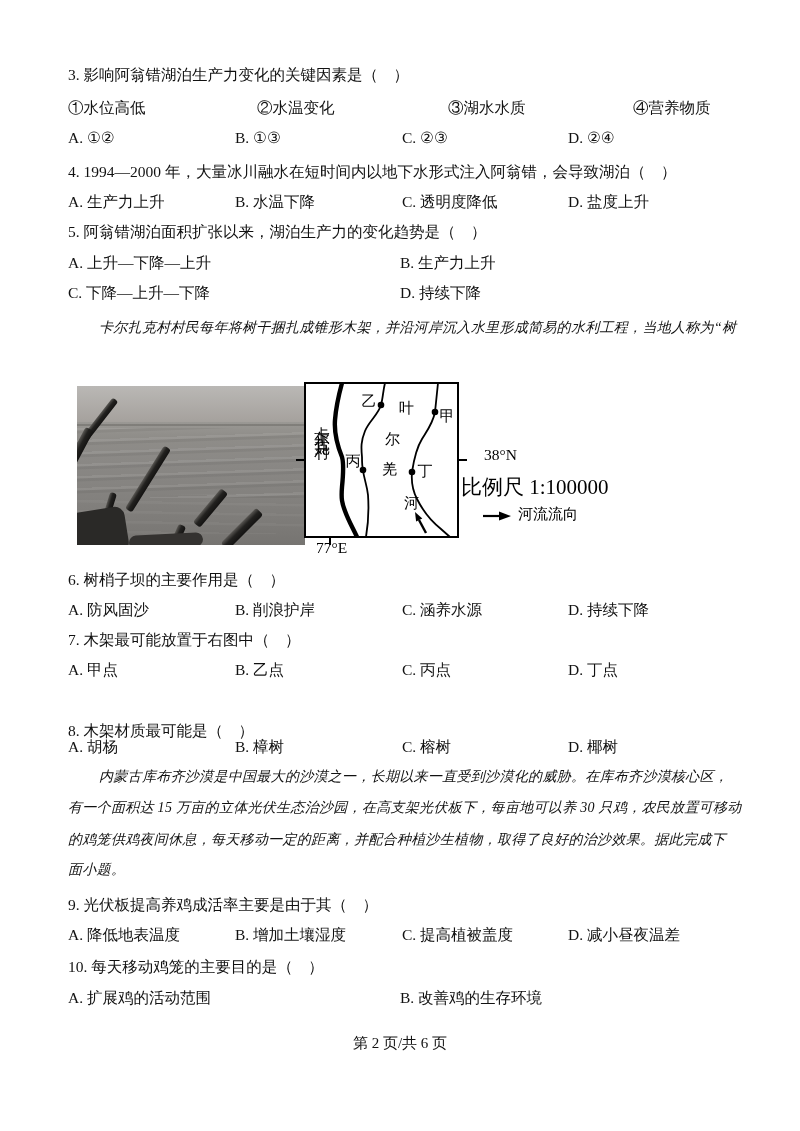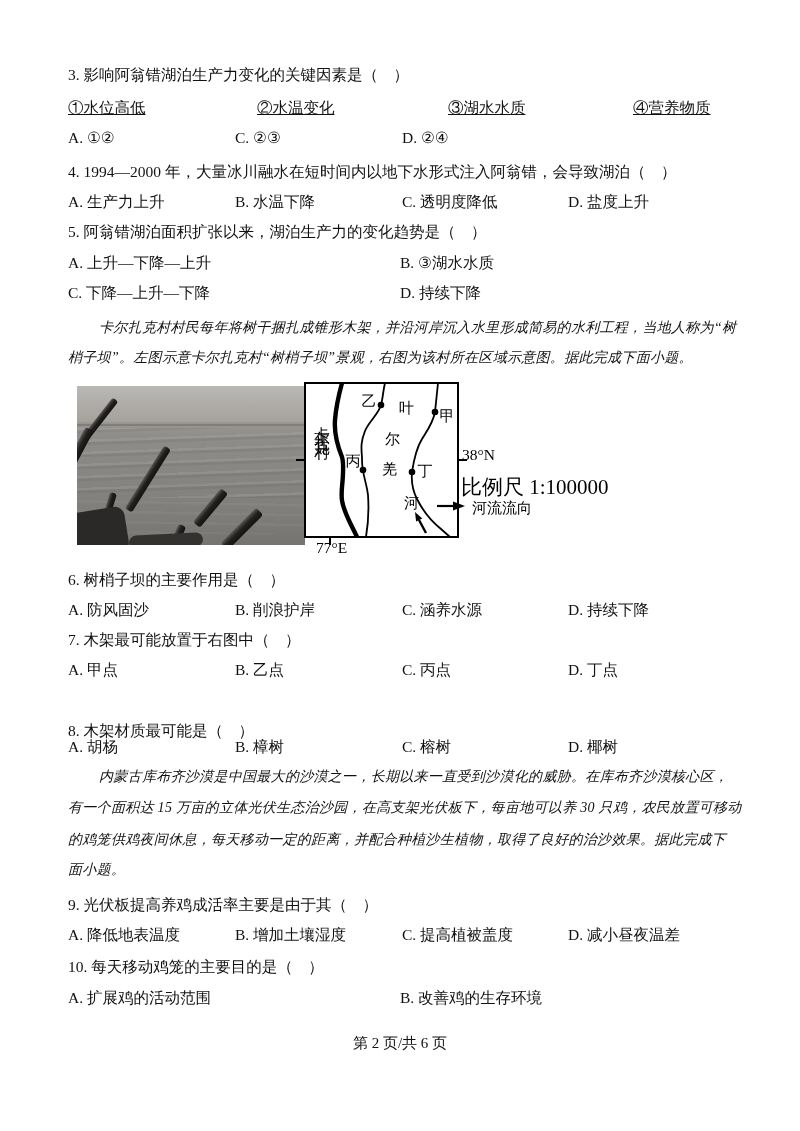--- a/index.html
+++ b/index.html
@@ -10,21 +10,21 @@
     background:#ffffff; color:#111;
     font-family:"Liberation Serif","DejaVu Serif",serif;
     overflow:hidden;
   }
   .content { position:absolute; left:68px; top:0; width:667px; height:100%; }
   .line {
     position:absolute; left:0; width:667px; height:30px; line-height:30px;
     font-size:15.5px; white-space:nowrap; color:#111;
   }
   .grid4  { display:grid; grid-template-columns:167px 167px 166px 1fr; }
-  .gridsub{ display:grid; grid-template-columns:189px 191px 185px 1fr;text-decoration:underline; }
+  .gridsub{ display:grid; grid-template-columns:189px 191px 185px 1fr; }
   .grid2  { display:grid; grid-template-columns:332px 1fr; }
   .grid4 span, .gridsub span, .grid2 span { white-space:nowrap; }
   .pline  { font-size:14px; font-style:italic; letter-spacing:0.3px; }
   .indent { padding-left:31px; }
   .footer {
     position:absolute; left:0; top:1028px; width:800px; height:30px; line-height:30px;
     text-align:center; font-size:15px; color:#111;
   }
 
   
@@ -63,65 +63,65 @@
   .map-label { position:absolute; color:#000; font-size:15px; line-height:16px;
     white-space:nowrap; font-family:"Liberation Serif","DejaVu Serif",serif; }
   .village {
     left:314px; top:414px; height:106px; writing-mode:vertical-rl;
     letter-spacing:4.5px; font-size:15.5px;
   }
   .rchar { width:17px; height:17px; line-height:17px; text-align:center; }
   .rc0 { left:398px; top:400px; } .rc1 { left:384px; top:431px; }
   .rc2 { left:381px; top:461px; } .rc3 { left:403px; top:495px; }
   .lon { left:316px; top:540px; font-size:15.5px; }
-  .lat { left:462px; top:447px; font-size:15.5px; }
+  .lat { left:484px; top:447px; font-size:15.5px; }
   .scale { left:461px; top:479px; font-size:21px; }
-  .flow-legend { left:437px; top:500px; display:flex; align-items:flex-start;
+  .flow-legend { left:483px; top:500px; display:flex; align-items:flex-end;
     height:22px; gap:7px; }
   .flow-legend span { font-size:15px; }
 </style>
 </head>
 <body>
 
 <div class="page">
   <div class="content">
 
     <div class="line" style="top:60px">3. 影响阿翁错湖泊生产力变化的关键因素是（　）</div>
     <div class="line gridsub" style="top:93px">
       <span>①水位高低</span>
       <span>②水温变化</span>
       <span>③湖水水质</span>
       <span>④营养物质</span>
     </div>
     <div class="line grid4" style="top:123px">
       <span>A. ①②</span>
+      <span>B. ①③</span>
       <span>C. ②③</span>
       <span>D. ②④</span>
     </div>
 
     <div class="line" style="top:157px">4. 1994—2000 年，大量冰川融水在短时间内以地下水形式注入阿翁错，会导致湖泊（　）</div>
     <div class="line grid4" style="top:187px">
       <span>A. 生产力上升</span>
       <span>B. 水温下降</span>
       <span>C. 透明度降低</span>
       <span>D. 盐度上升</span>
     </div>
 
     <div class="line" style="top:217px">5. 阿翁错湖泊面积扩张以来，湖泊生产力的变化趋势是（　）</div>
     <div class="line grid2" style="top:248px">
       <span>A. 上升—下降—上升</span>
-      <span>B. ③湖水水质</span>
+      <span>B. 生产力上升</span>
     </div>
     <div class="line grid2" style="top:278px">
       <span>C. 下降—上升—下降</span>
       <span>D. 持续下降</span>
     </div>
 
     <div class="line pline indent" style="top:313px">卡尔扎克村村民每年将树干捆扎成锥形木架，并沿河岸沉入水里形成简易的水利工程，当地人称为“树</div>
-    <div class="line pline" style="top:343px">梢子坝”。左图示意卡尔扎克村“树梢子坝”景观，右图为该村所在区域示意图。据此完成下面小题。</div>
 
     <div class="line" style="top:565px">6. 树梢子坝的主要作用是（　）</div>
     <div class="line grid4" style="top:595px">
       <span>A. 防风固沙</span>
       <span>B. 削浪护岸</span>
       <span>C. 涵养水源</span>
       <span>D. 持续下降</span>
     </div>
 
     <div class="line" style="top:625px">7. 木架最可能放置于右图中（　）</div>

